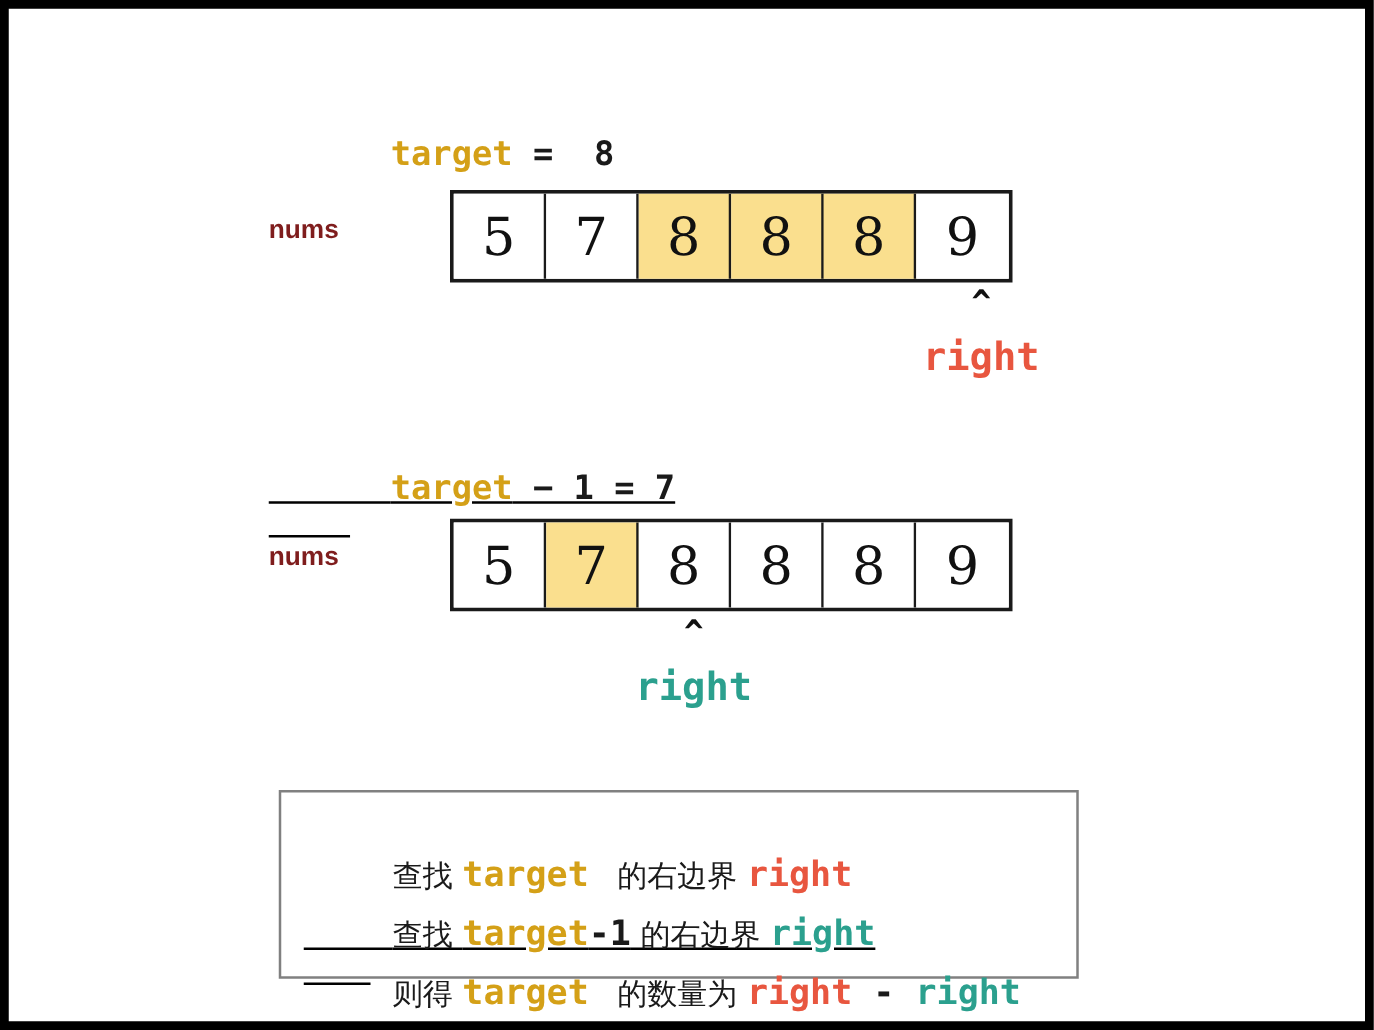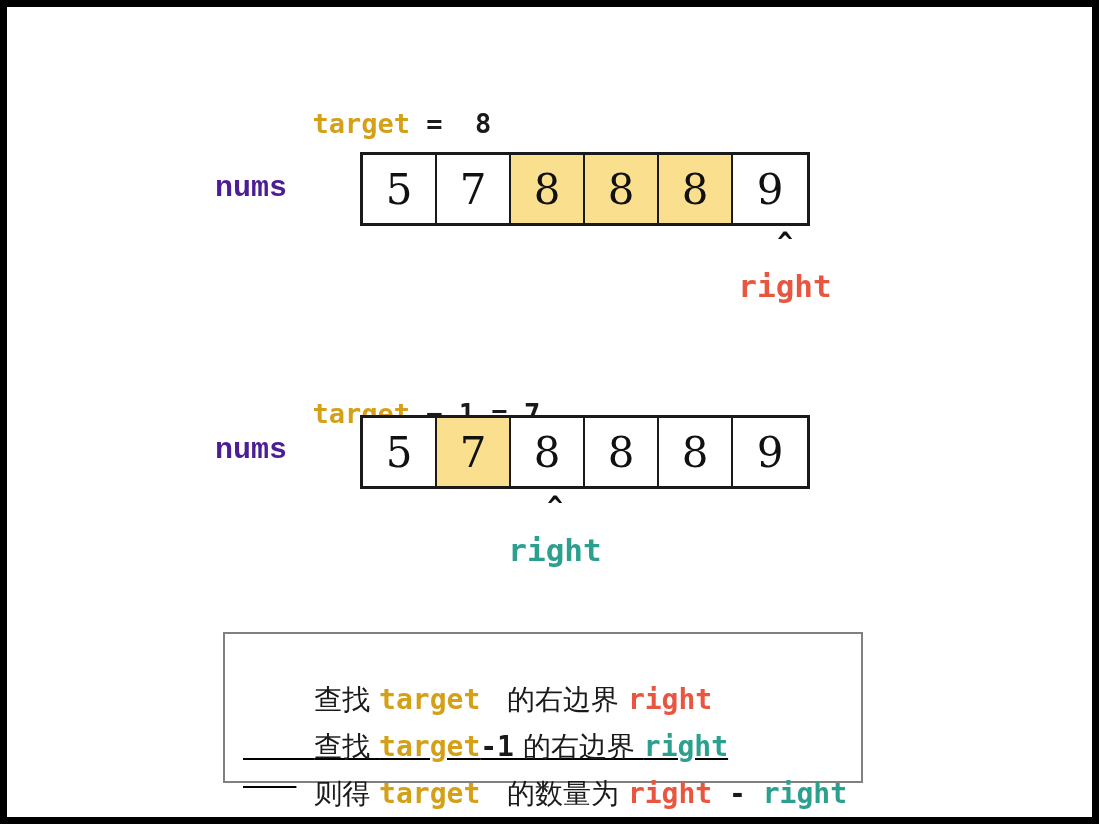--- a/index.html
+++ b/index.html
@@ -40,24 +40,24 @@
     font-size: 27px;
     font-weight: bold;
     white-space: pre;
     line-height: 1;
   }
   .expr .tok-target { color: #D4A017; }
   .expr .tok-plain  { color: #1a1a1a; font-weight: bold; }
 
   
   .var-label {
-    font-family: Liberation Mono, monospace;
-    font-size: 30px;
-    font-weight: bold;
-    color: #4c1d95;
+    font-family: Liberation Sans, sans-serif;
+    font-size: 21px;
+    font-weight: bold;
+    color: #7f1d1d;
     line-height: 1;
     white-space: pre;
   }
 
   
   .array {
     position: absolute;
     display: flex;
     border: 3px solid #1a1a1a;
     box-sizing: content-box;
@@ -115,21 +115,21 @@
     position: absolute;
     left: 18px;
     white-space: pre;
     line-height: 1;
     font-size: 28px;
   }
   .note-line > span { white-space: pre; }
   .cjk {
     font-family: "DejaVu Sans", sans-serif;
     color: #1a1a1a;
-    font-size: 28px;
+    font-size: 24px;
   }
   .mono {
     font-family: "DejaVu Sans Mono", monospace;
     font-weight: bold;
     font-size: 28px;
   }
   .c-target { color: #D4A017; }
   .c-red    { color: #E8563F; }
   .c-teal   { color: #2BA08E; }
   .c-dark   { color: #1a1a1a; }
@@ -152,21 +152,21 @@
       <div class="cell hl">8</div>
       <div class="cell hl">8</div>
       <div class="cell hl">8</div>
       <div class="cell">9</div>
     </div>
 
     <div class="abs caret" style="left:741px; top:222px;">^</div>
 
     <div class="abs ptr-label ptr-right-red" style="left:698px; top:264px; width:160px;">right</div>
 
-    <div class="abs expr" style="left:208px; top:366px;">
+    <div class="abs expr" style="left:208px; top:343px;text-decoration:underline;">
       <span class="tok-target">target</span><span class="tok-plain"> − 1 = 7</span>
     </div>
 
     <div class="abs var-label" style="left:208px; top:428px;">nums</div>
 
     <div class="array" style="left:353px; top:408px;">
       <div class="cell">5</div>
       <div class="cell hl">7</div>
       <div class="cell">8</div>
       <div class="cell">8</div>

